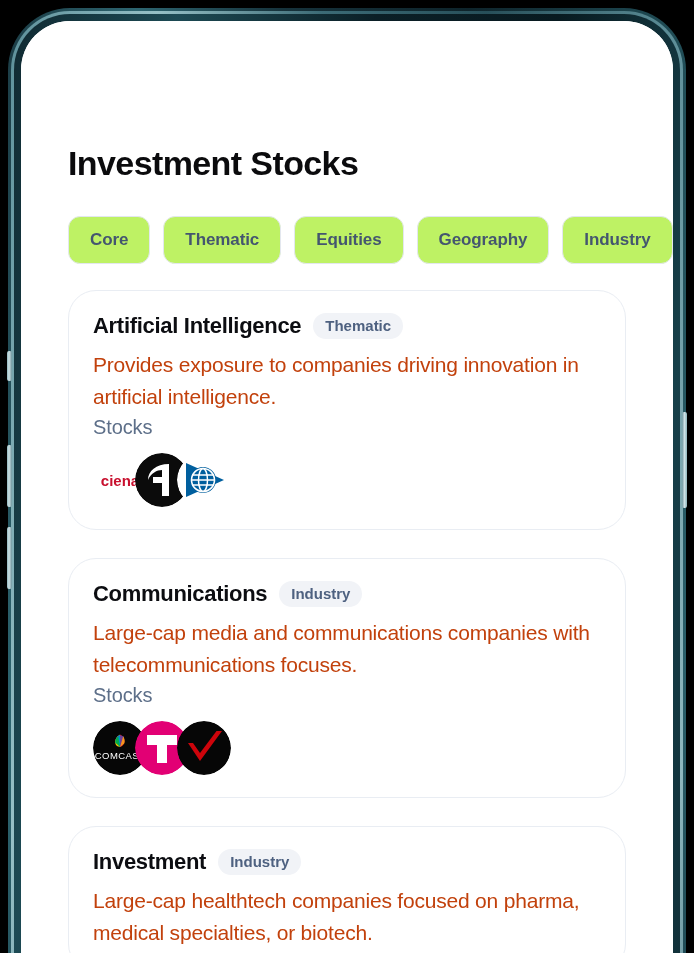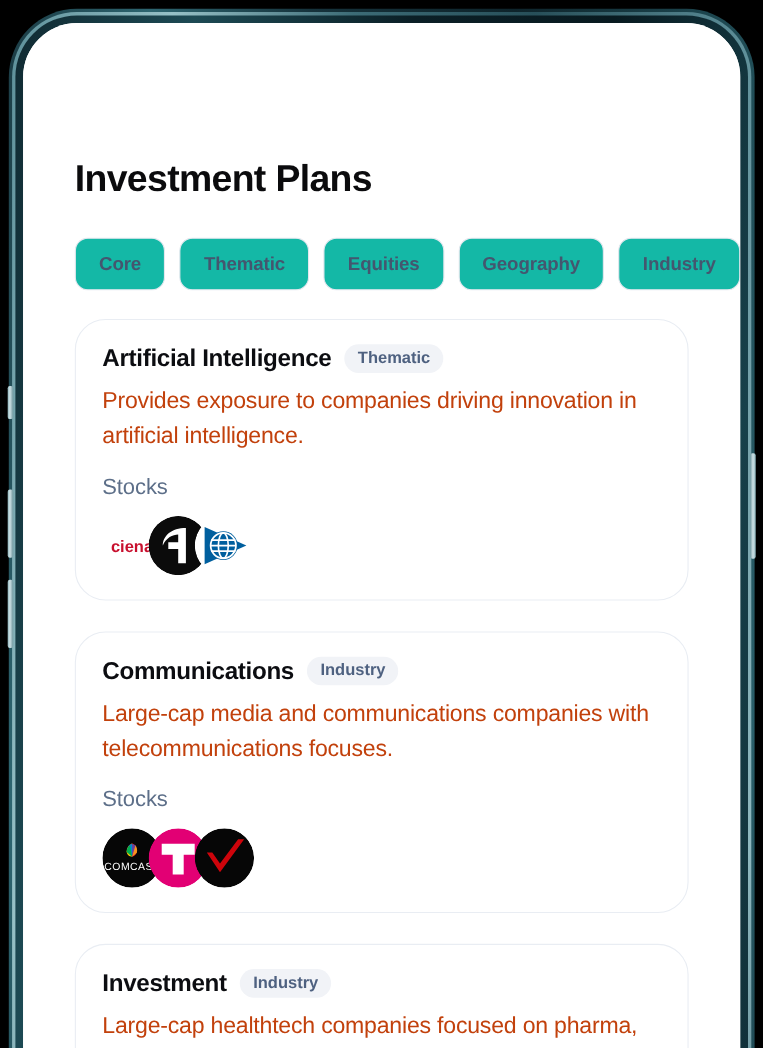--- a/index.html
+++ b/index.html
@@ -97,21 +97,21 @@
   }
   .chip {
     flex: 0 0 auto;
     height: 48px;
     padding: 0 21px;
     display: flex;
     align-items: center;
     justify-content: center;
     border: 1px solid #e3e7ee;
     border-radius: 12px;
-    background: #14b8a6;
+    background: #bef264;
     color: #44566f;
     font-size: 17px;
     font-weight: bold;
     letter-spacing: -0.1px;
   }
   .chip.selected {
     background: #f4f5f7;
     border-color: #e3e7ee;
     color: #16181d;
   }
@@ -153,21 +153,21 @@
   }
 
   .card-desc {
     margin-top: 10px;
     font-size: 21px;
     line-height: 1.52;
     color: #c2410c;
     letter-spacing: -0.2px;
   }
   .card-asset {
-    margin-top: 19px;
+    margin-top: 3px;
     font-size: 20px;
     color: #5d6f89;
     letter-spacing: -0.1px;
   }
 
   
   .logo-row {
     margin-top: 14px;
     display: flex;
     align-items: center;
@@ -192,21 +192,21 @@
   <div id="device-bezel-inner"></div>
 
   <div class="hw-btn" id="btn-silent"></div>
   <div class="hw-btn" id="btn-vol-up"></div>
   <div class="hw-btn" id="btn-vol-dn"></div>
   <div class="hw-btn" id="btn-power"></div>
 
   <div id="screen">
     <div id="app">
 
-      <h1 id="page-title">Investment Plans</h1>
+      <h1 id="page-title">Investment Stocks</h1>
 
       <div id="filter-chips">
           <div class="chip">
             <span>Core</span>
           </div>
           <div class="chip">
             <span>Thematic</span>
           </div>
           <div class="chip">
             <span>Equities</span>

